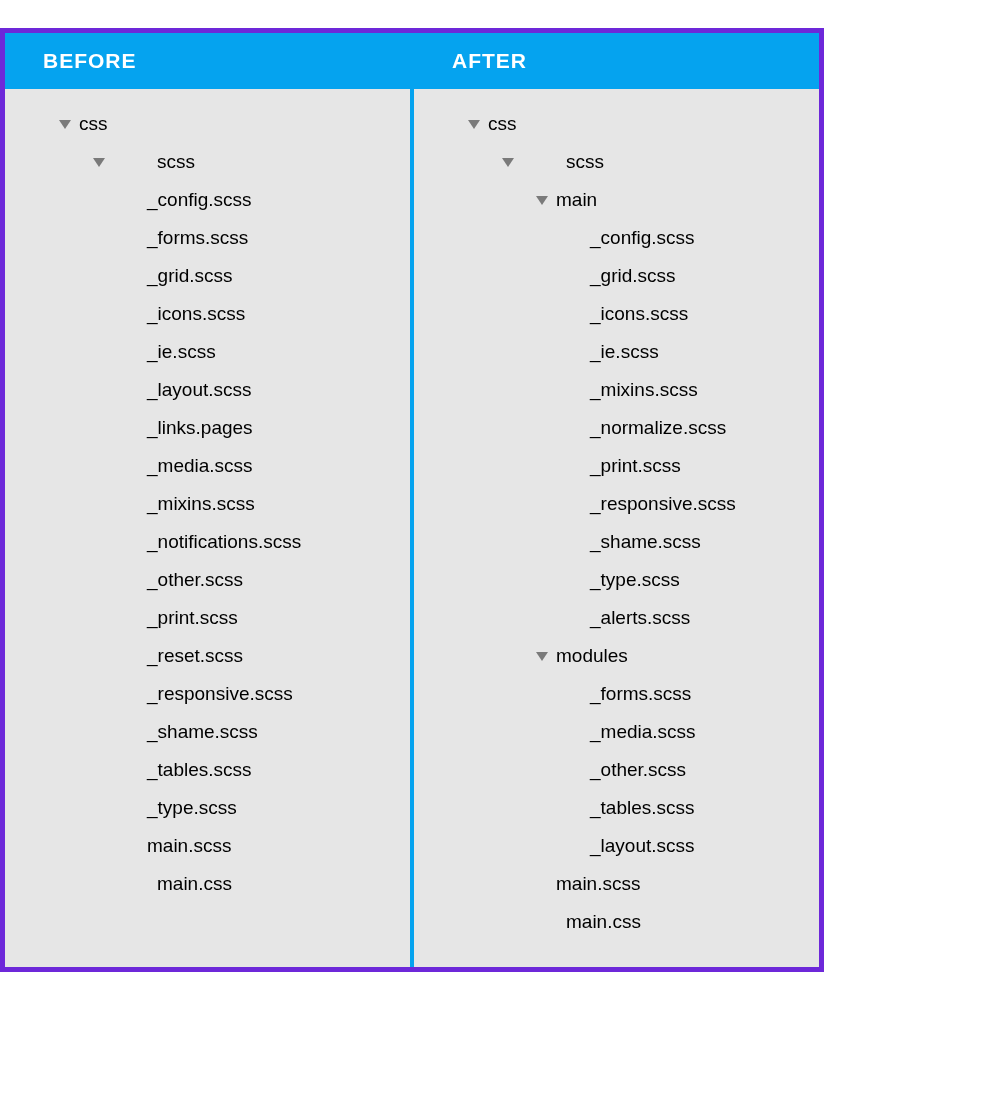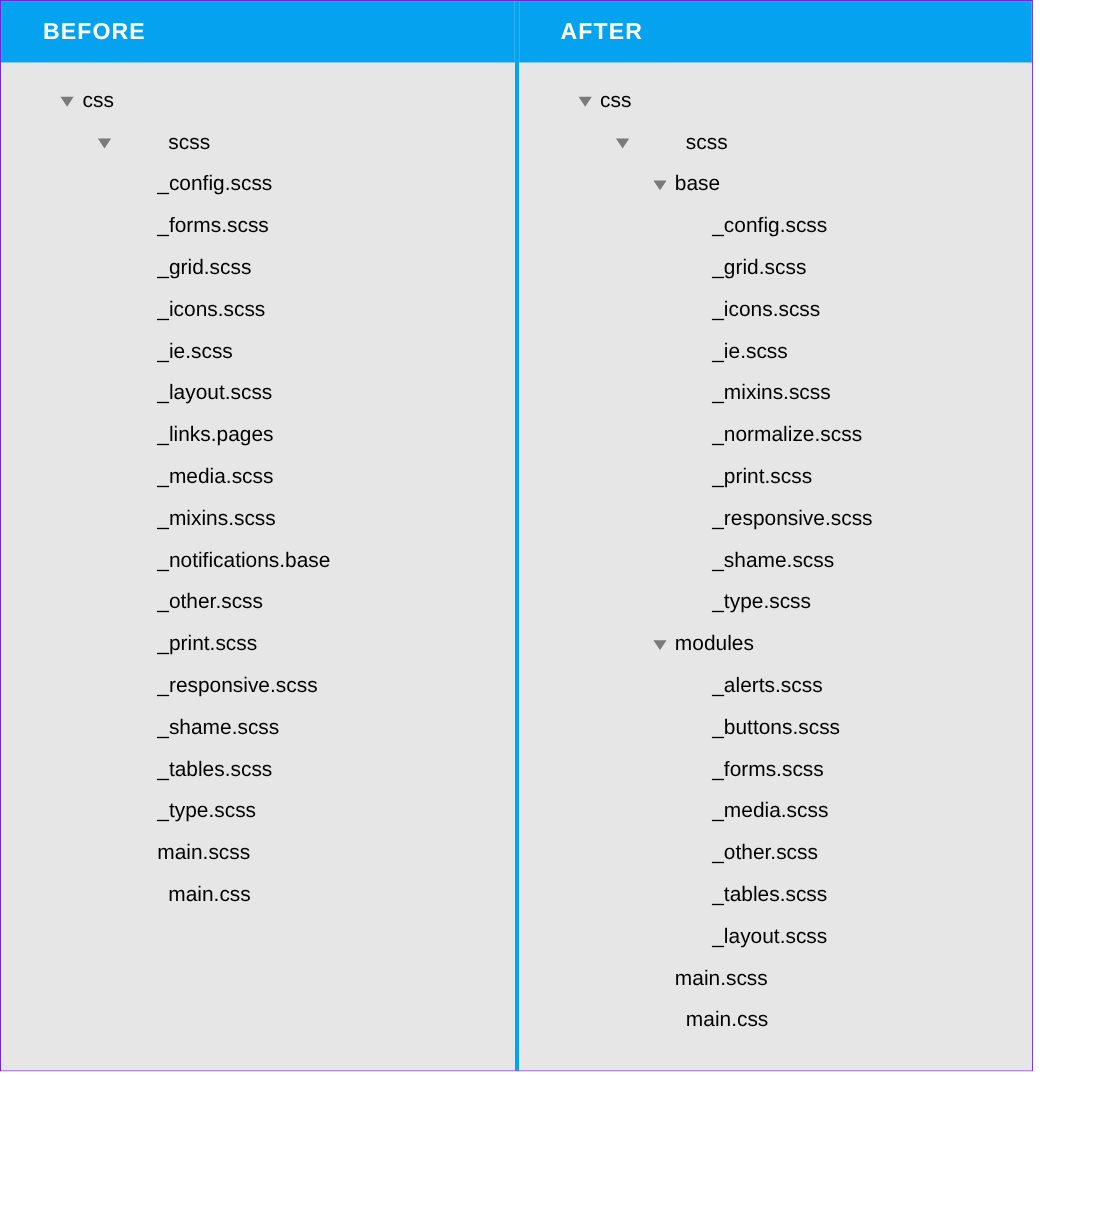--- a/index.html
+++ b/index.html
@@ -3,23 +3,24 @@
 <meta charset="utf-8">
 <style>
   * { box-sizing: border-box; margin: 0; padding: 0; }
   body {
     font-family: "Lucida Grande", "Helvetica Neue", Arial, sans-serif;
     background: #ffffff;
     font-size: 19px;
     color: #000;
   }
   .container {
-    width: 939px;
-    border: 1px solid #6d28d9;
+    width: 824px;
+    border: 5px solid #6d28d9;
     display: flex;
+    margin-top: 28px;
   }
   .panel {
     flex: 1;
     display: flex;
     flex-direction: column;
   }
   .panel.left { border-right: 2.5px solid #05a3ef; }
   .panel.right { border-left: 2.5px solid #05a3ef; }
   .panel-header {
     background: #05a3ef;
@@ -108,29 +109,33 @@
       <div class="tree-row indent-3">
           <span class="spacer"></span>
           <span class="label">_media.scss</span>
         </div>
       <div class="tree-row indent-3">
           <span class="spacer"></span>
           <span class="label">_mixins.scss</span>
         </div>
       <div class="tree-row indent-3">
           <span class="spacer"></span>
-          <span class="label">_notifications.base</span>
+          <span class="label">_notifications.scss</span>
         </div>
       <div class="tree-row indent-3">
           <span class="spacer"></span>
           <span class="label">_other.scss</span>
         </div>
       <div class="tree-row indent-3">
           <span class="spacer"></span>
           <span class="label">_print.scss</span>
+        </div>
+      <div class="tree-row indent-3">
+          <span class="spacer"></span>
+          <span class="label">_reset.scss</span>
         </div>
       <div class="tree-row indent-3">
           <span class="spacer"></span>
           <span class="label">_responsive.scss</span>
         </div>
       <div class="tree-row indent-3">
           <span class="spacer"></span>
           <span class="label">_shame.scss</span>
         </div>
       <div class="tree-row indent-3">
@@ -158,21 +163,21 @@
       <div class="tree-row indent-1">
           <span class="disclosure"></span>
           <span class="label">css</span>
         </div>
       <div class="tree-row indent-2">
           <span class="disclosure"></span>
           <span class="label">scss</span>
         </div>
       <div class="tree-row indent-3">
           <span class="disclosure"></span>
-          <span class="label">base</span>
+          <span class="label">main</span>
         </div>
       <div class="tree-row indent-4">
           <span class="spacer"></span>
           <span class="label">_config.scss</span>
         </div>
       <div class="tree-row indent-4">
           <span class="spacer"></span>
           <span class="label">_grid.scss</span>
         </div>
       <div class="tree-row indent-4">
@@ -200,31 +205,27 @@
           <span class="label">_responsive.scss</span>
         </div>
       <div class="tree-row indent-4">
           <span class="spacer"></span>
           <span class="label">_shame.scss</span>
         </div>
       <div class="tree-row indent-4">
           <span class="spacer"></span>
           <span class="label">_type.scss</span>
         </div>
+      <div class="tree-row indent-4">
+          <span class="spacer"></span>
+          <span class="label">_alerts.scss</span>
+        </div>
       <div class="tree-row indent-3">
           <span class="disclosure"></span>
           <span class="label">modules</span>
-        </div>
-      <div class="tree-row indent-4">
-          <span class="spacer"></span>
-          <span class="label">_alerts.scss</span>
-        </div>
-      <div class="tree-row indent-4">
-          <span class="spacer"></span>
-          <span class="label">_buttons.scss</span>
         </div>
       <div class="tree-row indent-4">
           <span class="spacer"></span>
           <span class="label">_forms.scss</span>
         </div>
       <div class="tree-row indent-4">
           <span class="spacer"></span>
           <span class="label">_media.scss</span>
         </div>
       <div class="tree-row indent-4">

